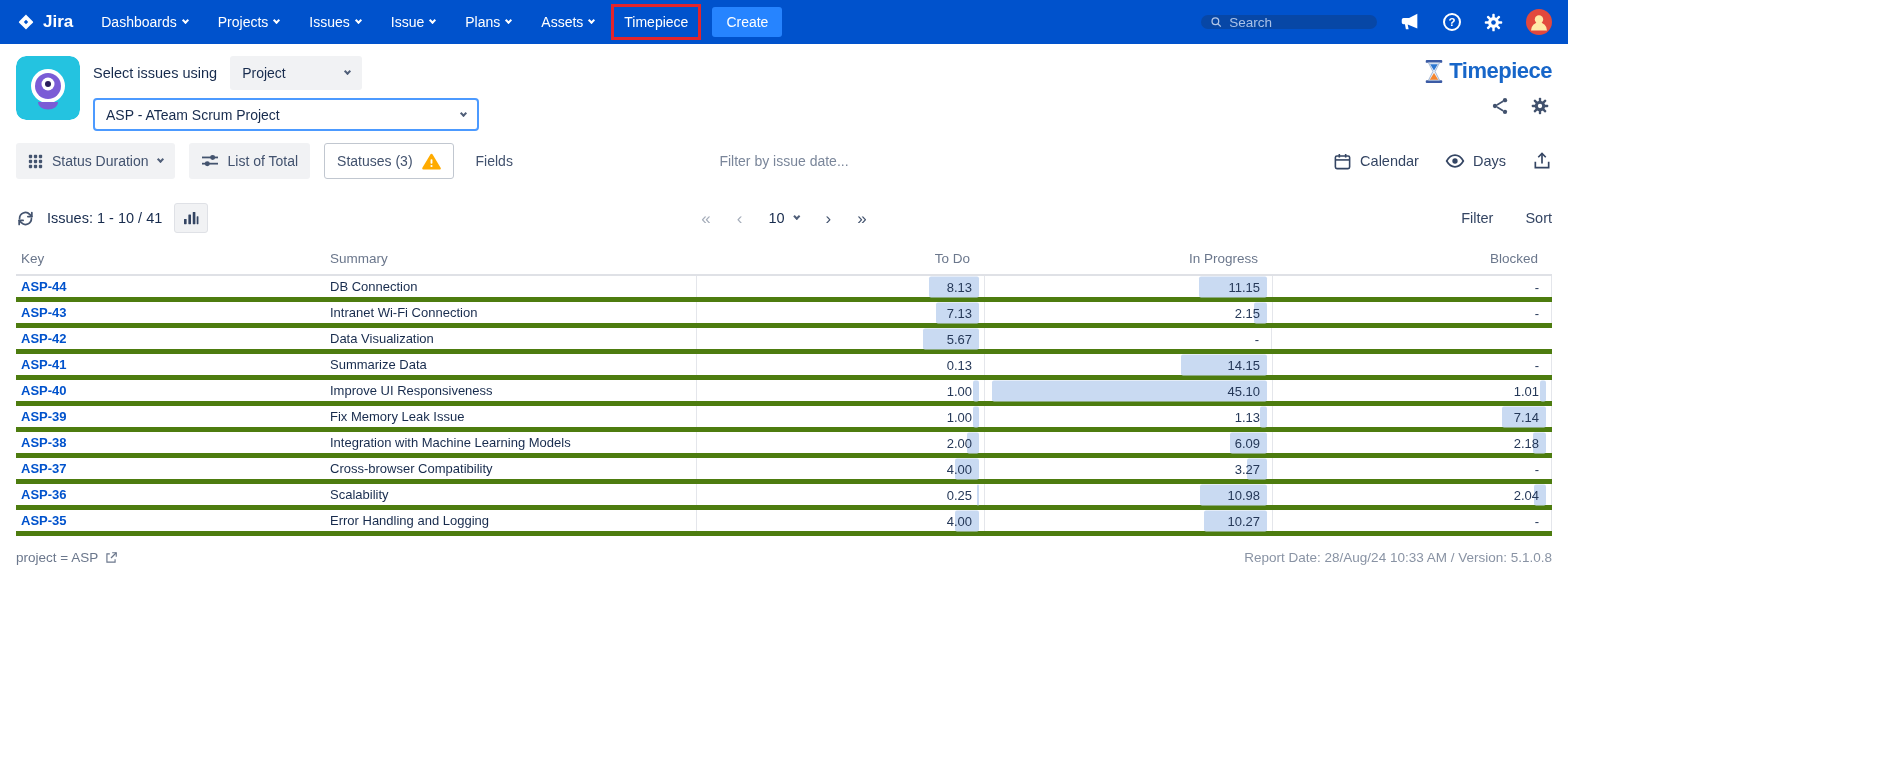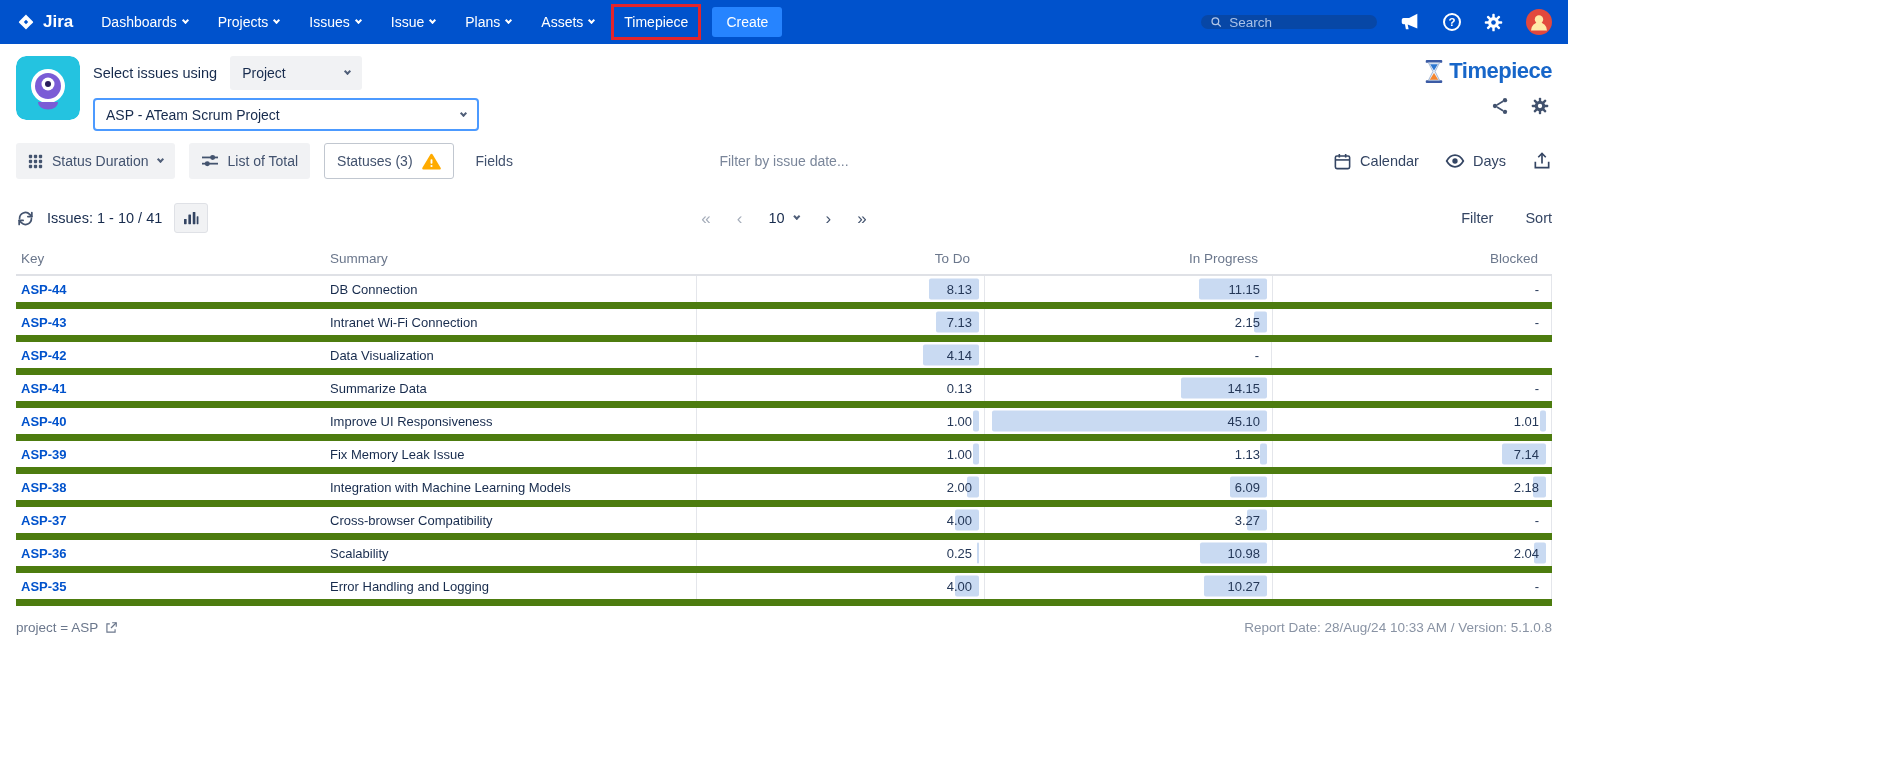--- a/index.html
+++ b/index.html
@@ -56,21 +56,21 @@
   .issues-actions { margin-left:auto; display:flex; gap:32px; }
   .issues-action { font-size:14.5px; color:#344563; cursor:pointer; }
 
   
   .table { margin:2px 16px 0; }
   .thead, .trow { display:grid; grid-template-columns:312px 368px 288px 288px 1fr; }
   .thead { padding:8px 0; border-bottom:2px solid #DFE1E6; color:#6B778C; font-size:13.5px; }
   .th-key { padding-left:5px; }
   .th-summary { padding-left:2px; }
   .th-num { text-align:right; padding-right:14px; }
-  .trow { height:33px; border-bottom:7px solid #4d7c0f; }
+  .trow { height:26px; border-bottom:5px solid #4d7c0f; }
   .cell { display:flex; align-items:center; font-size:13px; color:#172B4D; }
   .cell-key { padding-left:5px; }
   .key-link { color:var(--accent-blue,#0052CC); font-weight:700; text-decoration:none; font-size:13px; }
   .cell-summary { padding-left:2px; }
   .num-cell { position:relative; border-left:1px solid #E4E6EB; }
   .cell-blocked { border-right:1px solid #E4E6EB; }
   .bar { position:absolute; right:5px; top:50%; transform:translateY(-50%); height:21px; background:var(--bar-fill,#C9DAF2); border-radius:2px; }
   .val { position:absolute; right:12px; top:50%; transform:translateY(-50%); font-size:13px; color:#253858; }
 
   
@@ -369,21 +369,21 @@
       <span class="val">-</span>
     </div>
   </div>
         <div class="trow">
     <div class="cell cell-key">
       <a href="#" class="key-link">ASP-42</a>
     </div>
     <div class="cell cell-summary">Data Visualization</div>
     <div class="cell num-cell cell-inprogress">
       <span class="bar" style="width: 56px;"></span>
-      <span class="val">4.14</span>
+      <span class="val">5.67</span>
     </div>
     <div class="cell num-cell cell-blocked">
 
       <span class="val">-</span>
     </div>
   </div>
         <div class="trow">
     <div class="cell cell-key">
       <a href="#" class="key-link">ASP-41</a>
     </div>

